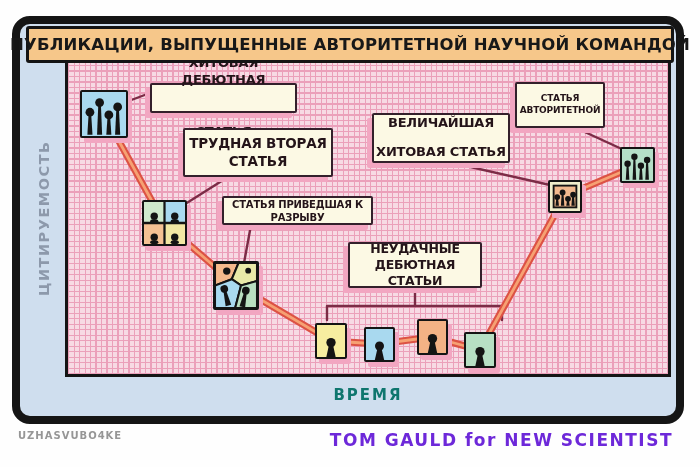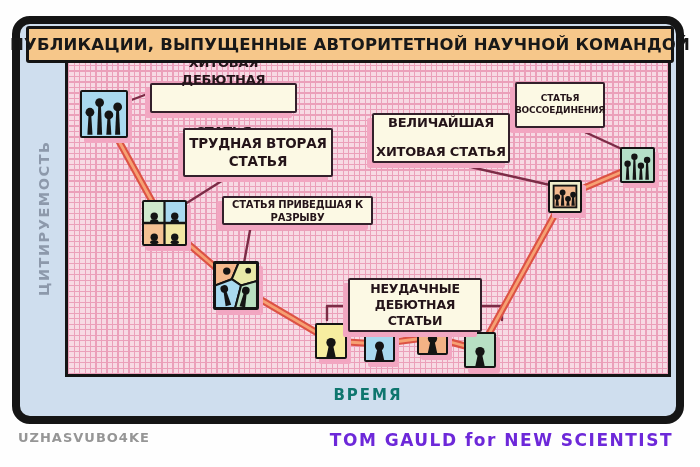--- a/index.html
+++ b/index.html
@@ -25,21 +25,21 @@
   .xlabel{position:absolute;left:68px;top:378px;width:600px;height:34px;z-index:3;
           display:flex;align-items:center;justify-content:center;
           color:#0f766e;font-weight:bold;font-size:15px;letter-spacing:2px;}
   .point-box{position:absolute;box-sizing:border-box;border:2.5px solid #141414;border-radius:2px;
              box-shadow:4px 5px 0 #f2a6c1;z-index:3;}
   .point-box svg{display:block;width:100%;height:100%;}
   .callout{position:absolute;box-sizing:border-box;background:#fcf9e4;border:2px solid #33202b;
            border-radius:2px;box-shadow:-5px 5px 0 #f2a6c1;z-index:4;
            display:flex;flex-direction:column;align-items:center;justify-content:center;
            text-align:center;color:#241419;font-weight:bold;line-height:1.3;letter-spacing:-0.2px;}
-  .credit-left{position:absolute;left:18px;top:430px;font-weight:bold;font-size:13px;
+  .credit-left{position:absolute;left:18px;top:430px;font-weight:bold;font-size:10px;
                letter-spacing:1px;color:#969696;}
   .credit-right{position:absolute;right:27px;top:430px;font-weight:bold;font-size:17px;
                 letter-spacing:1.5px;color:#6d28d9;}
 </style>
 </head>
 <body>
 
 <div class="page">
   <div class="frame"></div>
 
@@ -173,31 +173,31 @@
         <div>СТАТЬЯ</div>
       </div>
       <div class="callout" style="left: 183px; top: 128px; width: 150px; height: 49px; font-size: 13.5px;">
         <div>ТРУДНАЯ ВТОРАЯ</div>
         <div>СТАТЬЯ</div>
       </div>
       <div class="callout" style="left: 222px; top: 196px; width: 151px; height: 29px; font-size: 10px;">
         <div>СТАТЬЯ ПРИВЕДШАЯ К</div>
         <div>РАЗРЫВУ</div>
       </div>
-      <div class="callout" style="left: 348px; top: 242px; width: 134px; height: 54px; font-size: 12.5px; margin-top: 36px;">
+      <div class="callout" style="left: 348px; top: 242px; width: 134px; height: 46px; font-size: 12.5px;">
         <div>НЕУДАЧНЫЕ</div>
         <div>ДЕБЮТНАЯ СТАТЬИ</div>
       </div>
       <div class="callout" style="left: 372px; top: 113px; width: 138px; height: 50px; font-size: 13px; gap: 12px;">
         <div>ВЕЛИЧАЙШАЯ</div>
         <div>ХИТОВАЯ СТАТЬЯ</div>
       </div>
       <div class="callout" style="left: 515px; top: 82px; width: 90px; height: 46px; font-size: 9px;">
         <div>СТАТЬЯ</div>
-        <div>ВОССОЕДИНЕНИЯ</div>
+        <div>АВТОРИТЕТНОЙ</div>
       </div>
     </div>
 
   <div class="plot-border"></div>
 
   <div class="ylabel">ЦИТИРУЕМОСТЬ</div>
   <div class="xlabel">ВРЕМЯ</div>
 
   <span class="credit-left">UZHASVUBO4KE</span>
   <span class="credit-right">TOM GAULD for NEW SCIENTIST</span>

